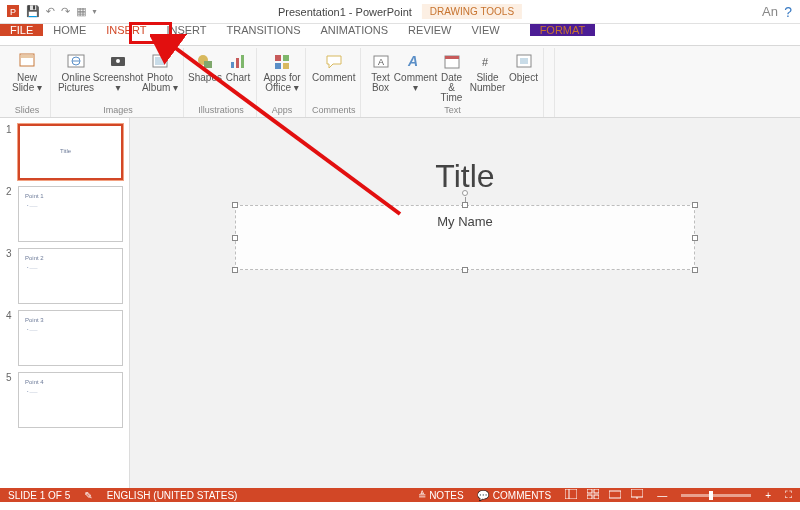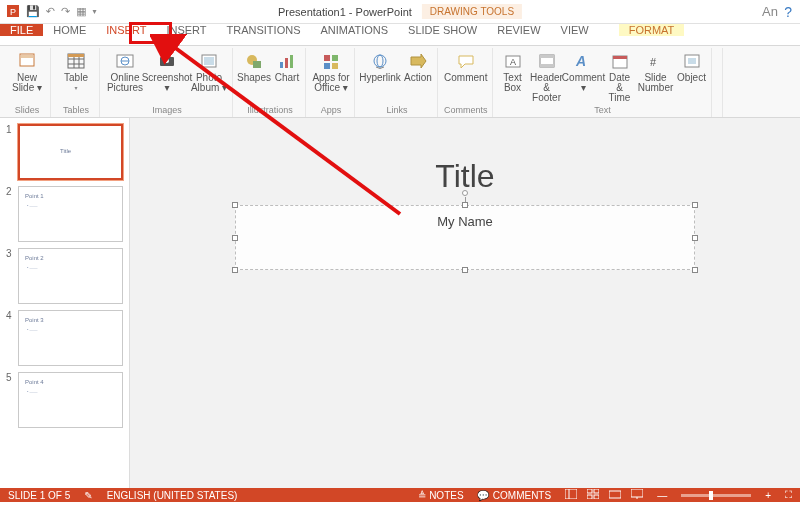--- a/index.html
+++ b/index.html
@@ -7,21 +7,21 @@
   .titlebar { height: 24px; background: #fff; border-bottom: 1px solid #e1e1e1; display: flex; align-items: center; font-size: 11px; color: #444; position: relative; }
   .titlebar .qat { display: flex; align-items: center; gap: 6px; padding: 0 6px; }
   .titlebar .qat span { color: #888; }
   .titlebar .center { position: absolute; left: 50%; transform: translateX(-50%); display: flex; align-items: center; gap: 10px; }
   .titlebar .contextual { background: #fcefe3; color: #c7732e; padding: 2px 8px; font-size: 10px; }
   .titlebar .help { position: absolute; right: 8px; color: #3c7cc4; font-size: 14px; }
   .tabs { height: 22px; display: flex; align-items: flex-start; font-size: 11px; border-bottom: 1px solid #d8d8d8; }
   .tab { padding: 0 10px; display: flex; align-items: center; color: #666; cursor: default; }
   .tab.file { background: #d24726; color: #fff; }
   .tab.active { color: #d24726; }
-  .tab.context { background: #fef9c3; color: #c7732e; }
+  .tab.context { background: #4c1d95; color: #c7732e; }
   .ribbon { height: 72px; background: #f8f8f8; border-bottom: 1px solid #d8d8d8; display: flex; padding: 2px 4px 0 4px; gap: 2px; }
   .group { display: flex; flex-direction: column; align-items: center; border-right: 1px solid #e6e6e6; padding: 2px 4px 0 4px; }
   .group-row { display: flex; gap: 4px; flex: 1; }
   .btn-big { display: flex; flex-direction: column; align-items: center; justify-content: flex-start; width: 38px; gap: 1px; }
   .btn-big .ic { width: 22px; height: 22px; display: flex; align-items: center; justify-content: center; }
   .btn-big .lbl { font-size: 10px; line-height: 10px; color: #555; text-align: center; }
   .btn-big .dd { font-size: 6px; color: #888; }
   .group-label { font-size: 9px; color: #888; margin: 1px 0 2px 0; text-align: right; }
   .workspace { display: flex; height: 370px; background: #f2f2f2; }
   .thumbs { width: 130px; background: #fff; border-right: 1px solid #dcdcdc; overflow: hidden; }
@@ -72,21 +72,20 @@
   <span style="position:absolute; right:22px; font-size:13px; color:#888">An</span>
 </div>
 
 <div class="tabs">
   <div class="tab file">FILE</div>
   <div class="tab">HOME</div>
   <div class="tab active">INSERT</div>
   <div class="tab">INSERT</div>
   <div class="tab">TRANSITIONS</div>
   <div class="tab">ANIMATIONS</div>
-  <div class="tab">SLIDE SHOW</div>
   <div class="tab">REVIEW</div>
   <div class="tab">VIEW</div>
   <div style="width:20px"></div>
   <div class="tab context">FORMAT</div>
 </div>
 
 <div class="ribbon">
   <div class="group">
     <div class="group-row">
       <div class="btn-big">
@@ -96,39 +95,20 @@
               <rect x="4" y="3" width="12" height="3" fill="#e9c9a6"></rect>
             </svg>
           </span>
         <span class="lbl">New
 Slide ▾</span>
       </div>
     </div>
     <div class="group-label">Slides</div>
   </div>
 
-  <div class="group">
-    <div class="group-row">
-      <div class="btn-big">
-        <span class="ic">
-            <svg class="svg-mini">
-              <rect x="2" y="2" width="16" height="14" fill="none" stroke="#6a6a6a"></rect>
-              <line x1="2" y1="7" x2="18" y2="7" stroke="#6a6a6a"></line>
-              <line x1="2" y1="12" x2="18" y2="12" stroke="#6a6a6a"></line>
-              <line x1="8" y1="2" x2="8" y2="16" stroke="#6a6a6a"></line>
-              <line x1="13" y1="2" x2="13" y2="16" stroke="#6a6a6a"></line>
-              <rect x="2" y="2" width="16" height="3" fill="#d39a55"></rect>
-            </svg>
-          </span>
-        <span class="lbl">Table</span>
-          <span class="dd">▾</span>
-      </div>
-    </div>
-    <div class="group-label">Tables</div>
-  </div>
 
   <div class="group">
     <div class="group-row">
       <div class="btn-big">
           <span class="ic">
             <svg class="svg-mini">
               <rect x="2" y="3" width="16" height="12" fill="#fff" stroke="#888"></rect>
               <circle cx="10" cy="9" r="4" fill="none" stroke="#5b8fc7"></circle>
               <line x1="6" y1="9" x2="14" y2="9" stroke="#5b8fc7"></line>
             </svg>
@@ -196,43 +176,20 @@
               <rect x="11" y="11" width="6" height="6" fill="#d8b95e"></rect>
             </svg>
           </span>
           <span class="lbl">Apps for
 Office ▾</span>
         </div>
     </div>
     <div class="group-label">Apps</div>
   </div>
 
-  <div class="group">
-    <div class="group-row">
-      <div class="btn-big">
-          <span class="ic">
-            <svg class="svg-mini">
-              <circle cx="10" cy="9" r="6" fill="none" stroke="#5b8fc7" stroke-width="1"></circle>
-              <ellipse cx="10" cy="9" rx="3" ry="6" fill="none" stroke="#5b8fc7"></ellipse>
-              <path d="M6,15 Q10,18 14,15" stroke="#888" fill="none"></path>
-            </svg>
-          </span>
-          <span class="lbl">Hyperlink</span>
-        </div>
-      <div class="btn-big" style="width:30px">
-          <span class="ic">
-            <svg class="svg-mini">
-              <polygon points="3,5 13,5 13,2 18,9 13,16 13,13 3,13" fill="#d8b95e" stroke="#b0923e"></polygon>
-            </svg>
-          </span>
-          <span class="lbl">Action</span>
-        </div>
-    </div>
-    <div class="group-label">Links</div>
-  </div>
 
   <div class="group">
     <div class="group-row">
       <div class="btn-big">
           <span class="ic">
             <svg class="svg-mini">
               <path d="M3,4 h14 v8 h-8 l-4,4 v-4 h-2 z" fill="#fff" stroke="#d8b95e"></path>
             </svg>
           </span>
           <span class="lbl">Comment</span>
@@ -245,31 +202,20 @@
     <div class="group-row">
       <div class="btn-big" style="width:28px">
           <span class="ic">
             <svg class="svg-mini">
               <rect x="3" y="4" width="14" height="11" fill="#fff" stroke="#888"></rect>
               <text x="7" y="13" font-size="9" fill="#555">A</text>
             </svg>
           </span>
           <span class="lbl">Text
 Box</span>
-        </div>
-      <div class="btn-big" style="width:32px">
-          <span class="ic">
-            <svg class="svg-mini">
-              <rect x="3" y="3" width="14" height="12" fill="#fff" stroke="#888"></rect>
-              <rect x="3" y="3" width="14" height="3" fill="#c9c9c9"></rect>
-              <rect x="3" y="12" width="14" height="3" fill="#c9c9c9"></rect>
-            </svg>
-          </span>
-          <span class="lbl">Header
-&amp; Footer</span>
         </div>
       <div class="btn-big" style="width:34px">
           <span class="ic">
             <svg class="svg-mini">
               <text x="2" y="14" font-size="14" font-weight="bold" fill="#5b8fc7" style="font-style:italic">A</text>
             </svg>
           </span>
           <span class="lbl">Comment
 ▾</span>
         </div>

